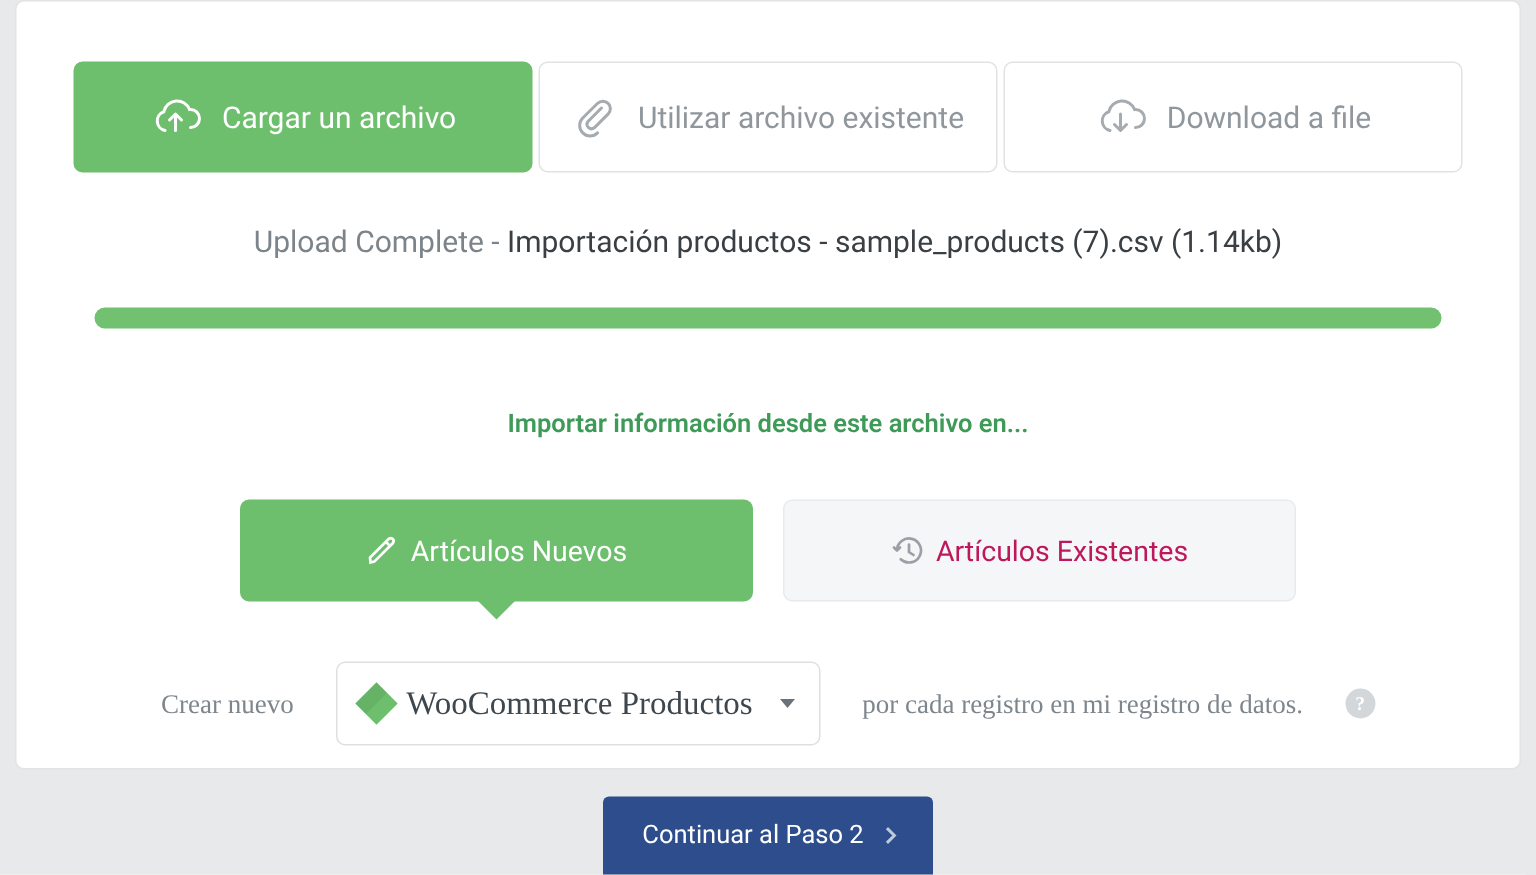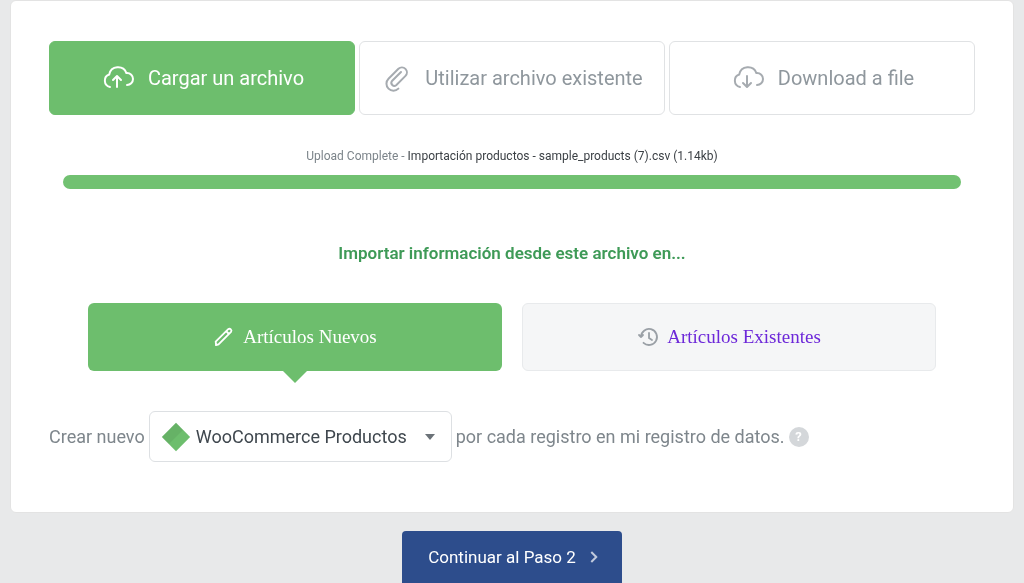--- a/index.html
+++ b/index.html
@@ -43,23 +43,23 @@
     border-color: #6dbe6d;
     color: #ffffff;
   }
   .tab .icon-wrap {
     display: inline-flex;
     align-items: center;
     justify-content: center;
   }
   .upload-line {
     text-align: center;
-    font-size: 12px;
+    font-size: 20px;
     color: #3a3f44;
-    margin-bottom: 12px;
+    margin-bottom: 32px;
   }
   .upload-line .prefix { color: #7c848a; }
   .progress {
     height: 14px;
     background: #71c171;
     border-radius: 7px;
     width: 97%;
     margin: 0 auto 54px auto;
   }
   .import-hint {
@@ -69,68 +69,69 @@
     font-size: 17px;
     margin-bottom: 40px;
   }
   .toggle-row {
     display: flex;
     justify-content: center;
     gap: 20px;
     margin-bottom: 40px;
   }
   .toggle-btn {
-    width: 414px;
+    width: 342px;
     height: 68px;
     border-radius: 6px;
     display: flex;
     align-items: center;
     justify-content: center;
     gap: 8px;
     font-size: 19px;
     cursor: pointer;
     position: relative;
-    font-family: Liberation Serif, serif;
   }
   .toggle-btn.active {
     background: #6dbe6d;
     color: #ffffff;
   }
   .toggle-btn.inactive {
     background: #f5f6f7;
     border: 1px solid #e8eaec;
-    color: #6d28d9;
+    color: #be185d;
   }
   .toggle-btn.active::after {
     content: '';
     position: absolute;
     bottom: -12px;
     left: 50%;
     transform: translateX(-50%);
     width: 0; height: 0;
     border-left: 14px solid transparent;
     border-right: 14px solid transparent;
     border-top: 14px solid #6dbe6d;
   }
   .create-line {
     display: flex;
     align-items: center;
-    gap: 4px;
+    justify-content: center;
+    gap: 28px;
     font-size: 18px;
     color: #7e868c;
+    font-family: Liberation Serif, serif;
   }
   .select-box {
     border: 1px solid #dde0e3;
     border-radius: 6px;
     padding: 14px 44px 14px 16px;
     display: flex;
     align-items: center;
     gap: 10px;
     color: #3f474e;
-    font-size: 18px;
+    font-size: 22px;
     position: relative;
     cursor: pointer;
     min-width: 290px;
     background: #fff;
   }
   .select-box .caret {
     position: absolute;
     right: 16px;
     top: 50%;
     transform: translateY(-50%);

